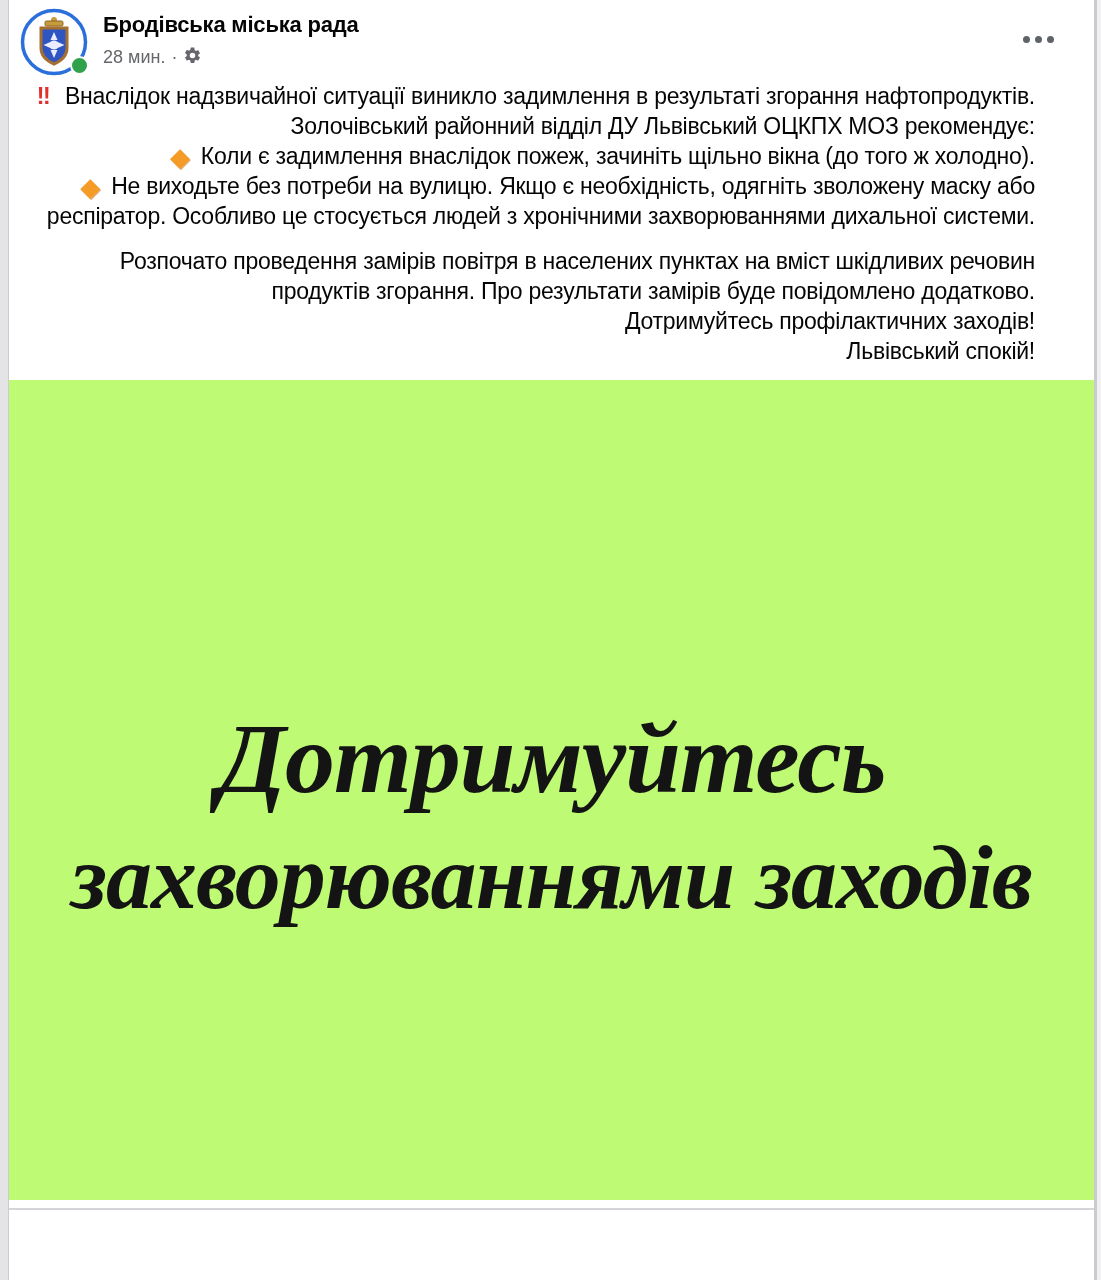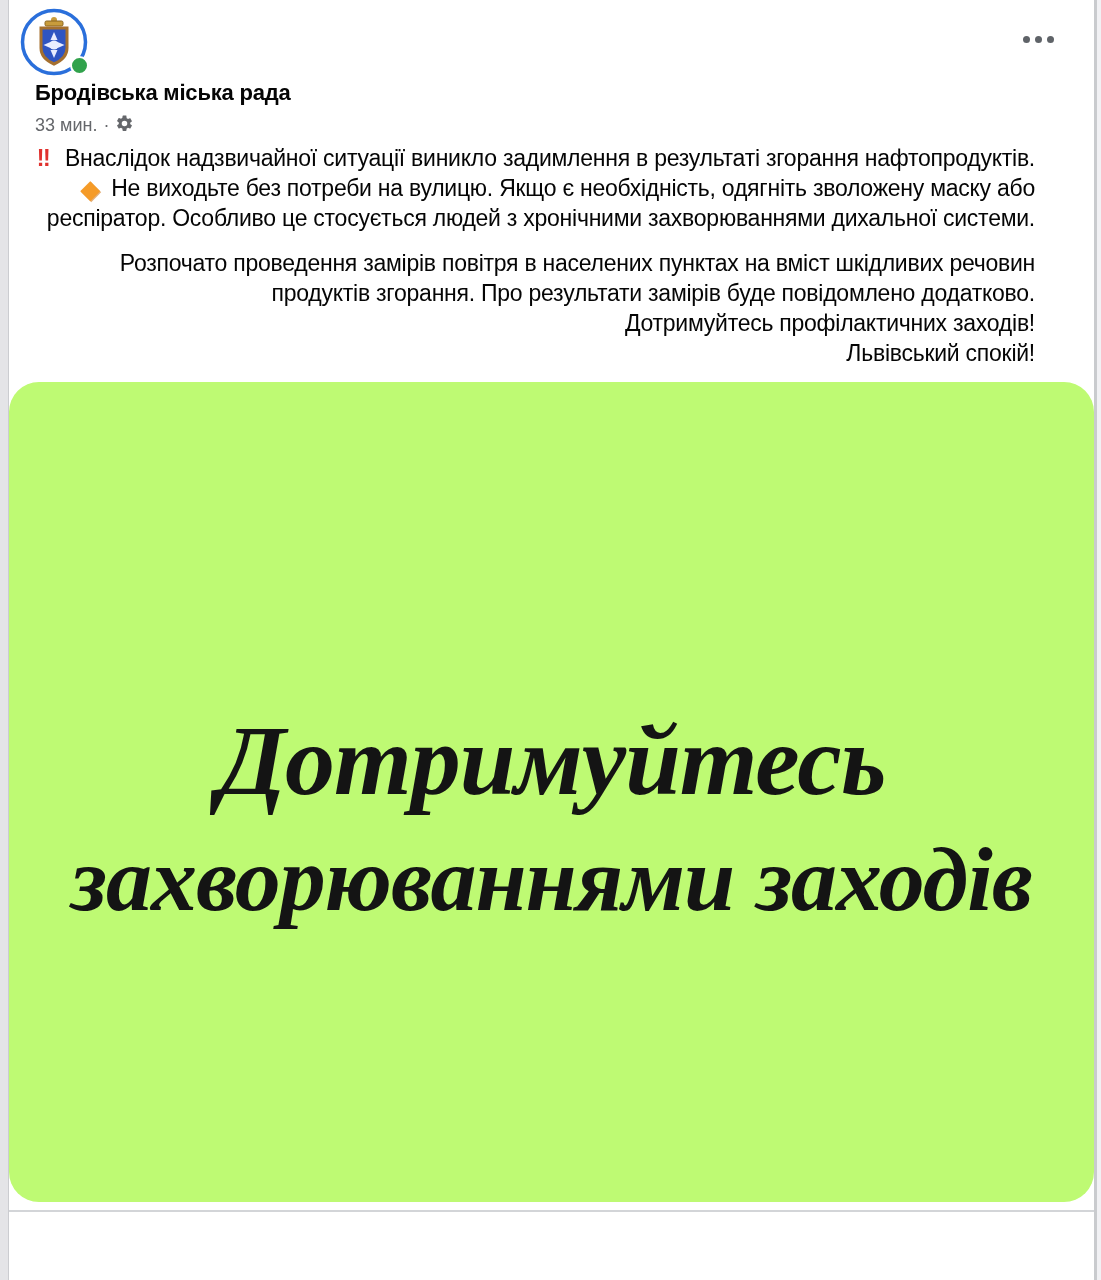--- a/index.html
+++ b/index.html
@@ -20,21 +20,20 @@
     background:linear-gradient(to right,#c9cbce 0 3px,#f1f1f4 3px);
   }
   
   .card{
     position:absolute;left:9px;top:0;width:1085px;background:#ffffff;
   }
   .header{
     position:relative;
     display:flex;align-items:flex-start;
     padding:8px 22px 2px 11px;
-    flex-direction:column;
   }
   .avatar{
     position:relative;width:68px;height:68px;flex:0 0 68px;cursor:pointer;
   }
   .avatar svg{display:block;}
   .online-dot{
     position:absolute;right:-1px;bottom:1px;width:19px;height:19px;
     background:var(--online-green,#31a24c);
     border:2px solid #ffffff;border-radius:50%;box-sizing:border-box;
   }
@@ -72,21 +71,21 @@
   .em-orange{
     color:var(--emoji-orange,#f59b28);font-size:26px;line-height:26px;
     vertical-align:-2px;margin-right:5px;
     text-shadow:1px 1px 0 rgba(205,110,10,.55);
   }
   
   .attached-image{
     margin-top:14px;width:1085px;height:820px;
     background:var(--image-bg,#befa73);
     display:flex;flex-direction:column;align-items:center;justify-content:center;
-    padding-top:56px;box-sizing:border-box;cursor:pointer;border-radius:30px;
+    padding-top:56px;box-sizing:border-box;cursor:pointer;
   }
   .img-line1{
     font-family:"Liberation Serif", serif;font-style:italic;font-weight:700;
     font-size:100px;line-height:100px;color:var(--image-text,#141414);
     letter-spacing:-1px;
   }
   .img-line2{
     font-family:"Liberation Serif", serif;font-style:italic;font-weight:700;
     font-size:92px;line-height:100px;margin-top:18px;
     color:var(--image-text,#141414);letter-spacing:-1px;white-space:nowrap;
@@ -118,40 +117,42 @@
           <path d="M34 50 l3.5 -8 h-7 z"></path>
           <path d="M23.5 37 l8 -3.5 v7 z"></path>
           <path d="M44.5 37 l-8 -3.5 v7 z"></path>
         </g>
       </svg>
       <span class="online-dot"></span>
     </div>
     <div class="header-info">
       <div class="page-name">Бродівська міська рада</div>
       <div class="meta">
-        <span>33 мин.</span>
+        <span>28 мин.</span>
         <span class="sep">·</span>
         <span class="gear-icon">
           <svg viewBox="0 0 24 24" width="19" height="19" fill="#65676b">
             <path d="M19.14 12.94a7 7 0 0 0 .06-.94 7 7 0 0 0-.06-.94l2.03-1.58a.5.5 0 0 0 .12-.64l-1.92-3.32a.5.5 0 0 0-.61-.22l-2.39.96a7.3 7.3 0 0 0-1.62-.94l-.36-2.54A.5.5 0 0 0 13.9 2h-3.8a.5.5 0 0 0-.5.42l-.36 2.54c-.59.24-1.13.56-1.62.94l-2.39-.96a.5.5 0 0 0-.61.22L2.7 8.48a.5.5 0 0 0 .12.64l2.03 1.58a7 7 0 0 0 0 1.88L2.82 14.2a.5.5 0 0 0-.12.64l1.92 3.32c.13.22.39.31.61.22l2.39-.96c.49.38 1.03.7 1.62.94l.36 2.54c.04.24.25.42.5.42h3.8c.25 0 .46-.18.5-.42l.36-2.54c.59-.24 1.13-.56 1.62-.94l2.39.96c.22.09.48 0 .61-.22l1.92-3.32a.5.5 0 0 0-.12-.64l-2.03-1.58zM12 15.5a3.5 3.5 0 1 1 0-7 3.5 3.5 0 0 1 0 7z"></path>
           </svg>
         </span>
       </div>
     </div>
     <div class="menu-dots">
       <i></i>
         <i></i>
         <i></i>
     </div>
   </div>
 
   <div class="post-text" id="post-lines">
     <p class="post-line"><span class="line-emoji em-red">‼</span> <span class="line-text">Внаслідок надзвичайної ситуації виникло задимлення в результаті згорання нафтопродуктів.</span></p>
 
+    <p class="post-line"><span class="line-text">Золочівський районний відділ ДУ Львівський ОЦКПХ МОЗ рекомендує:</span></p>
 
+    <p class="post-line"><span class="line-emoji em-orange">◆</span> <span class="line-text">Коли є задимлення внаслідок пожеж, зачиніть щільно вікна (до того ж холодно).</span></p>
 
     <p class="post-line"><span class="line-emoji em-orange">◆</span> <span class="line-text">Не виходьте без потреби на вулицю. Якщо є необхідність, одягніть зволожену маску або респіратор. Особливо це стосується людей з хронічними захворюваннями дихальної системи.</span></p>
 
     <p class="post-line gap-before"><span class="line-text">Розпочато проведення замірів повітря в населених пунктах на вміст шкідливих речовин продуктів згорання. Про результати замірів буде повідомлено додатково.</span></p>
 
     <p class="post-line"><span class="line-text">Дотримуйтесь профілактичних заходів!</span></p>
 
     <p class="post-line"><span class="line-text">Львівський спокій!</span></p>
   </div>
 

